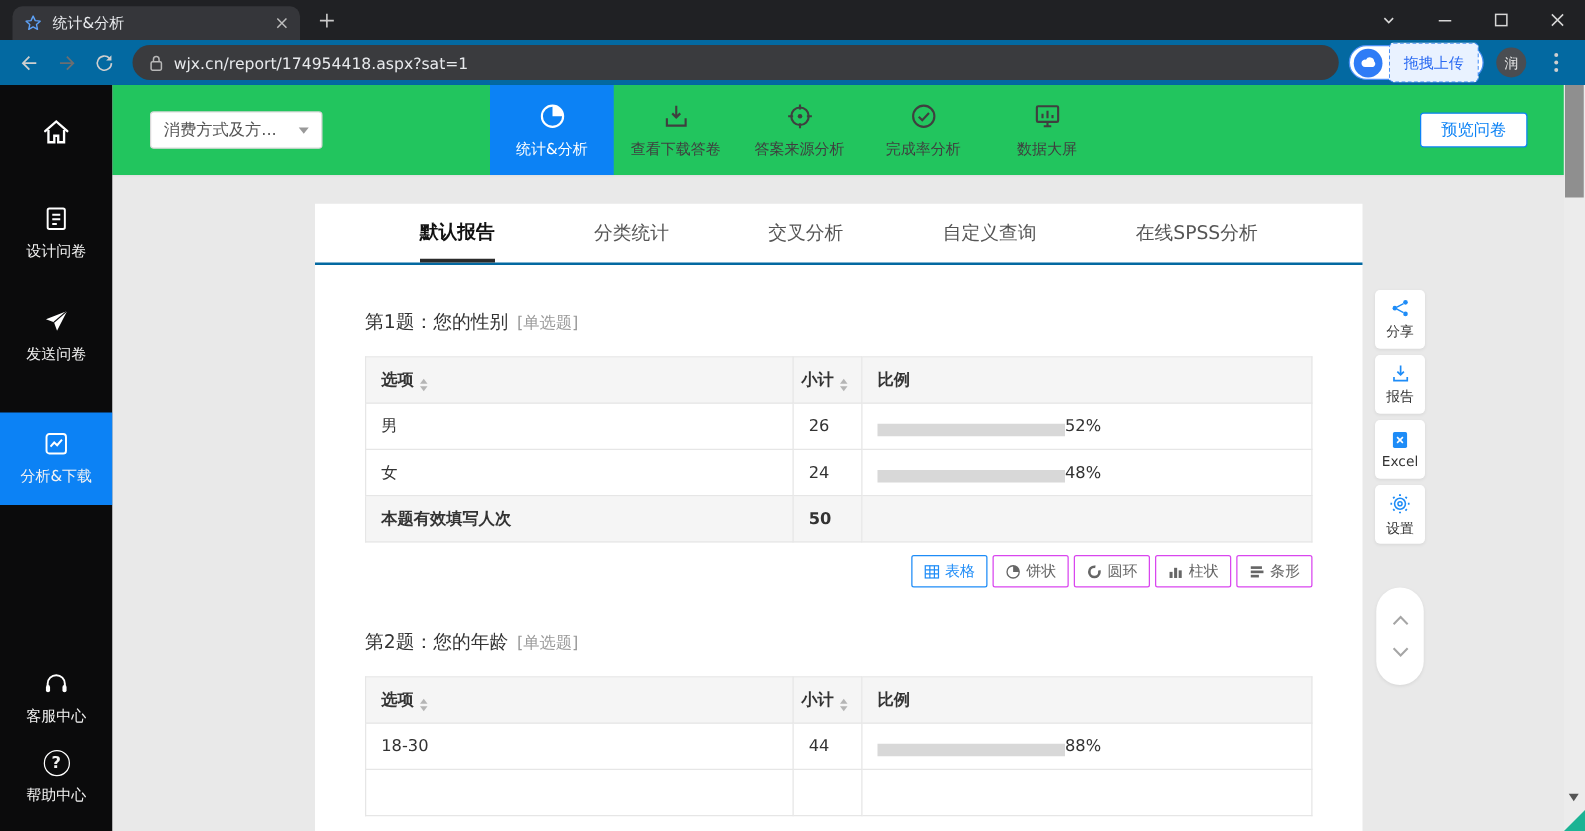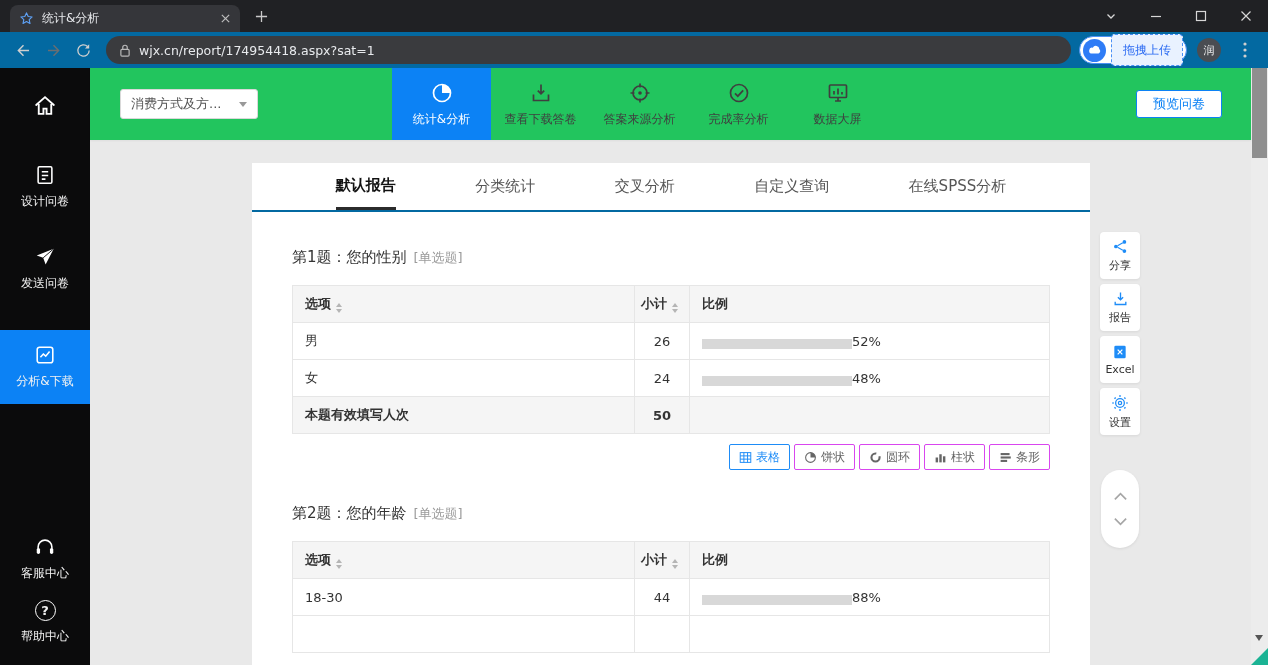--- a/index.html
+++ b/index.html
@@ -55,21 +55,21 @@
 
   .question { padding:0 40px; margin-top:36px; }
   .question.second { margin-top:34px; }
   .q-title { font-size:15px; color:#333; margin-bottom:18px; }
   .q-tag { color:#9a9a9a; font-size:13px; margin-left:7px; }
 
   table.stat { width:100%; border-collapse:collapse; font-size:13px; color:#333; table-layout:fixed; }
   .stat th, .stat td { border:1px solid #e6e6e6; height:37px; padding:0 12px; }
   .stat th { background:#f5f5f5; font-weight:bold; text-align:left; }
   .stat th.th-count { padding:0 6px; }
-  .stat td.td-count { text-align:center; }
+  .stat td.td-count { text-align:left; }
   .stat tr.footer-row td { background:#f5f5f5; font-weight:bold; }
   .th-inner { display:flex; align-items:flex-end; }
   .sort { display:inline-flex; flex-direction:column; gap:2px; margin-left:5px; }
   .tri-up { width:0; height:0; border-left:3.5px solid transparent; border-right:3.5px solid transparent; border-bottom:4.5px solid #b5b5b5; }
   .tri-dn { width:0; height:0; border-left:3.5px solid transparent; border-right:3.5px solid transparent; border-top:4.5px solid #b5b5b5; }
   .bar-wrap { display:flex; align-items:flex-end; }
   .bar-track { width:150px; height:10px; background:#d8d8d8; overflow:hidden; flex:none; }
   .bar-fill { height:100%; background:#1e8cf7; }
 
   .chart-btns { display:flex; justify-content:flex-end; gap:4px; margin-top:10px; }

